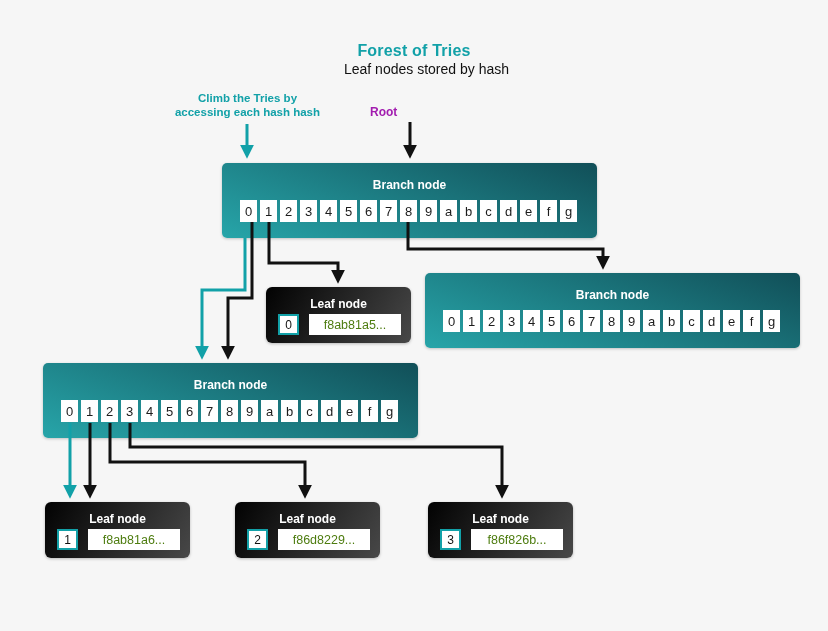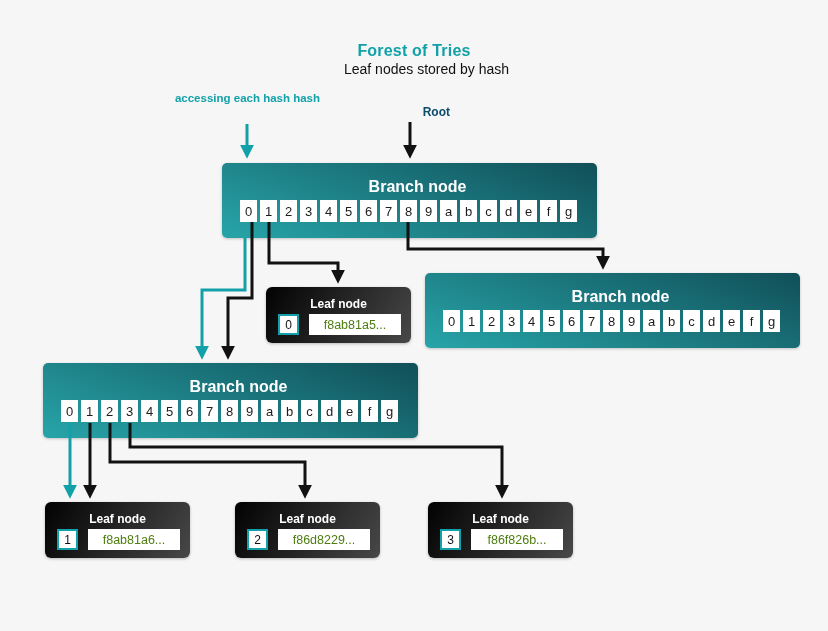--- a/index.html
+++ b/index.html
@@ -23,31 +23,31 @@
   }
   .subtitle{
     position:absolute;top:61px;left:0;width:100%;text-align:center;
     color:#111;font-size:14px;padding-left:25px;
   }
   .climb-label{
     position:absolute;left:120px;top:91px;width:255px;text-align:center;
     color:var(--teal);font-size:11.5px;font-weight:bold;line-height:14px;
   }
   .root-label{
-    position:absolute;left:370px;top:105px;width:80px;text-align:right;
-    color:#0c4a6e;font-size:12px;font-weight:bold;
+    position:absolute;left:370px;top:105px;width:80px;text-align:left;
+    color:#a21caf;font-size:12px;font-weight:bold;
   }
   .branch{
     position:absolute;width:375px;height:75px;border-radius:5px;
     background:linear-gradient(200deg,var(--branch-a) 0%,var(--branch-b) 100%);
     box-shadow:0 1px 3px rgba(0,0,0,.22);
   }
   .branch .blabel{
     position:absolute;top:15px;left:0;width:100%;text-align:center;
-    color:#fff;font-size:16px;font-weight:bold;margin-left:8px;
+    color:#fff;font-size:12px;font-weight:bold;
   }
   .branch .cells{
     position:absolute;left:18px;top:37px;display:flex;gap:3px;
   }
   .cell{
     width:17px;height:22px;background:#fff;color:#1c1c1c;font-size:13px;
     display:flex;align-items:center;justify-content:center;
   }
   .branch-top{left:222px;top:163px;}
   .branch-right{left:425px;top:273px;}
@@ -84,20 +84,21 @@
 </style>
 </head>
 <body>
 
 <div class="canvas">
 
   <div class="title">Forest of Tries</div>
   <div class="subtitle">Leaf nodes stored by hash</div>
 
   <div class="climb-label">
+    <div>Climb the Tries by</div>
     <div>accessing each hash hash</div>
   </div>
   <div class="root-label">Root</div>
 
   <div class="branch branch-top">
     <div class="blabel">Branch node</div>
     <div class="cells">
         <span class="cell">0</span>
         <span class="cell">1</span>
         <span class="cell">2</span>

